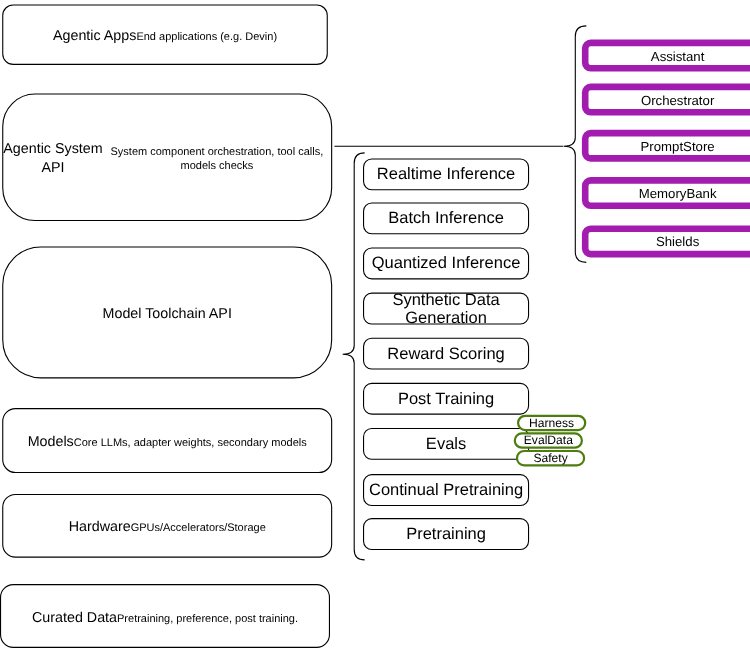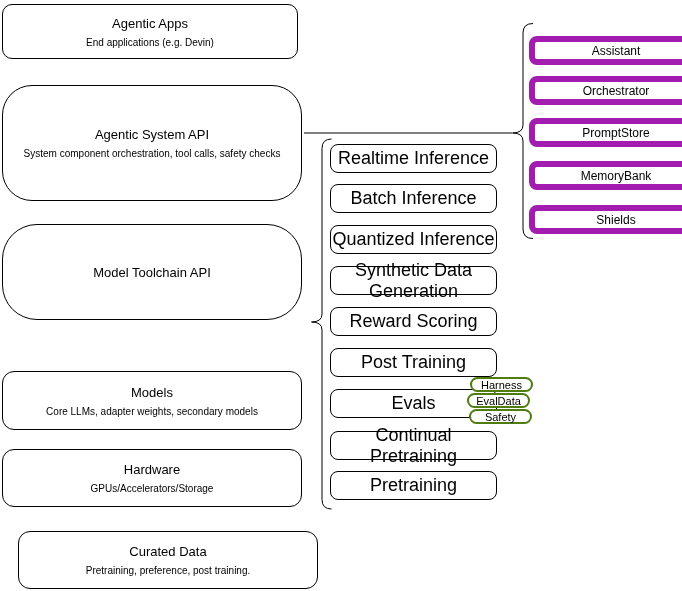--- a/index.html
+++ b/index.html
@@ -21,47 +21,46 @@
     top: 0;
     left: 0;
     pointer-events: none;
   }
   .node {
     position: absolute;
     box-sizing: border-box;
     background: #ffffff;
     border: 1px solid #000000;
     display: flex;
-    flex-direction: column;
     align-items: center;
     justify-content: center;
     text-align: center;
   }
   .node .title {
     font-size: 13px;
     line-height: 17px;
   }
   .node .subtitle {
     font-size: 10px;
     line-height: 13px;
     margin-top: 4px;
   }
   .service {
     position: absolute;
     box-sizing: border-box;
     left: 330px;
-    width: 167px;
+    width: 151px;
     height: 29px;
     background: #ffffff;
     border: 1px solid #000000;
     border-radius: 8px;
     display: flex;
     align-items: center;
     justify-content: center;
-    font-size: 18px;
+    font-size: 15px;
     text-align: center;
   }
   .component {
     position: absolute;
     box-sizing: border-box;
     left: 529px;
     width: 174px;
     height: 29px;
     background: #ffffff;
     border: 6px solid #a21caf;
@@ -98,38 +97,38 @@
     <path d="M331.5 139 Q322 139 322 148.5 L322 314 Q322 322 311.5 322 Q322 322 322 330 L322 499.5 Q322 509 331.5 509" fill="none" stroke="#000000" stroke-width="1"></path>
   </svg>
 
   <div class="node" style="left:2px; top:4px; width:296px; height:55px; border-radius:10px;">
     <div class="title">Agentic Apps</div>
     <div class="subtitle">End applications (e.g. Devin)</div>
   </div>
 
   <div class="node" style="left:2px; top:85px; width:300px; height:116px; border-radius:30px;">
     <div class="title">Agentic System API</div>
-    <div class="subtitle">System component orchestration, tool calls, safety checks</div>
+    <div class="subtitle">System component orchestration, tool calls, models checks</div>
   </div>
 
-  <div class="node" style="left:2px; top:224px; width:300px; height:96px; border-radius:35px;">
+  <div class="node" style="left:2px; top:224px; width:300px; height:120px; border-radius:35px;">
     <div class="title">Model Toolchain API</div>
   </div>
 
   <div class="node" style="left:2px; top:371px; width:300px; height:59px; border-radius:12px;">
     <div class="title">Models</div>
     <div class="subtitle">Core LLMs, adapter weights, secondary models</div>
   </div>
 
   <div class="node" style="left:2px; top:449px; width:300px; height:58px; border-radius:12px;">
     <div class="title">Hardware</div>
     <div class="subtitle">GPUs/Accelerators/Storage</div>
   </div>
 
-  <div class="node" style="left:18px; top:531px; width:300px; height:58px; border-radius:12px;">
+  <div class="node" style="left:0; top:531px; width:300px; height:58px; border-radius:12px;">
     <div class="title">Curated Data</div>
     <div class="subtitle">Pretraining, preference, post training.</div>
   </div>
 
   <div class="service" style="top:144px;">
     <span>Realtime Inference</span>
   </div>
   <div class="service" style="top:184px;">
     <span>Batch Inference</span>
   </div>

